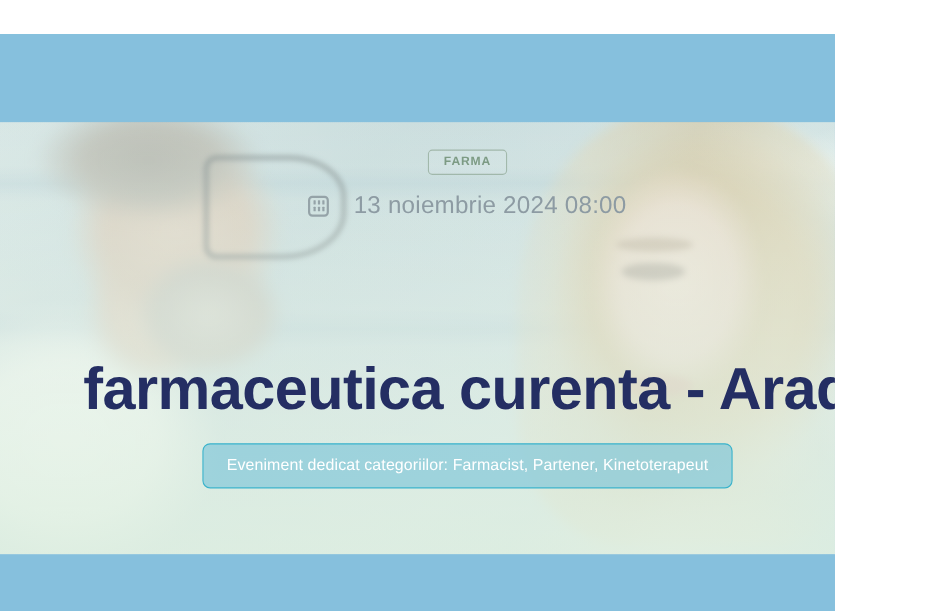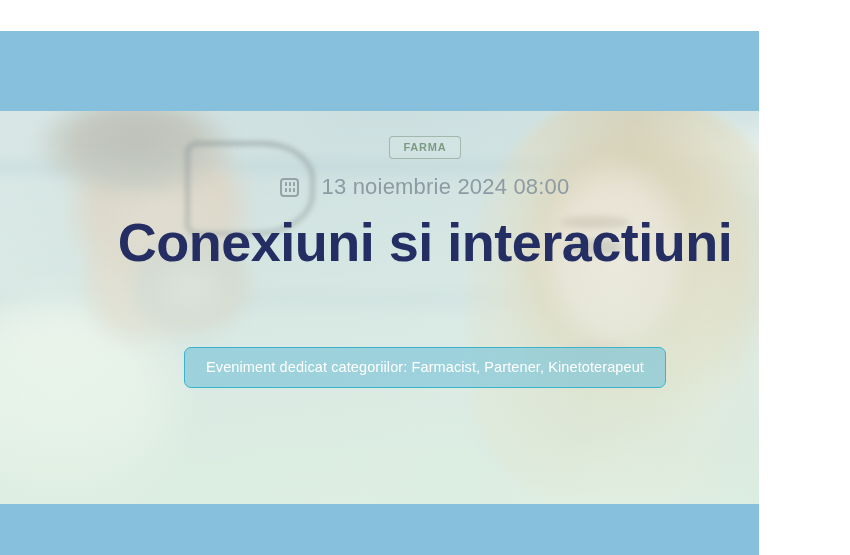--- a/index.html
+++ b/index.html
@@ -343,22 +343,23 @@
           <i></i>
           <i></i>
           <i></i>
           <i></i>
           <i></i>
       </span>
       <span class="date-text">13 noiembrie 2024 08:00</span>
     </div>
 
     <h1 class="title">
-      <span>Conexiuni si interactiuni</span><br>
       <br>
+      <br>
+      <span>farmaceutica curenta - Arad</span>
     </h1>
 
 
     <div class="cta-bar">Eveniment dedicat categoriilor: Farmacist, Partener, Kinetoterapeut</div>
   </div>
 
   <div class="band band-bottom"></div>
 
 </div>
 

